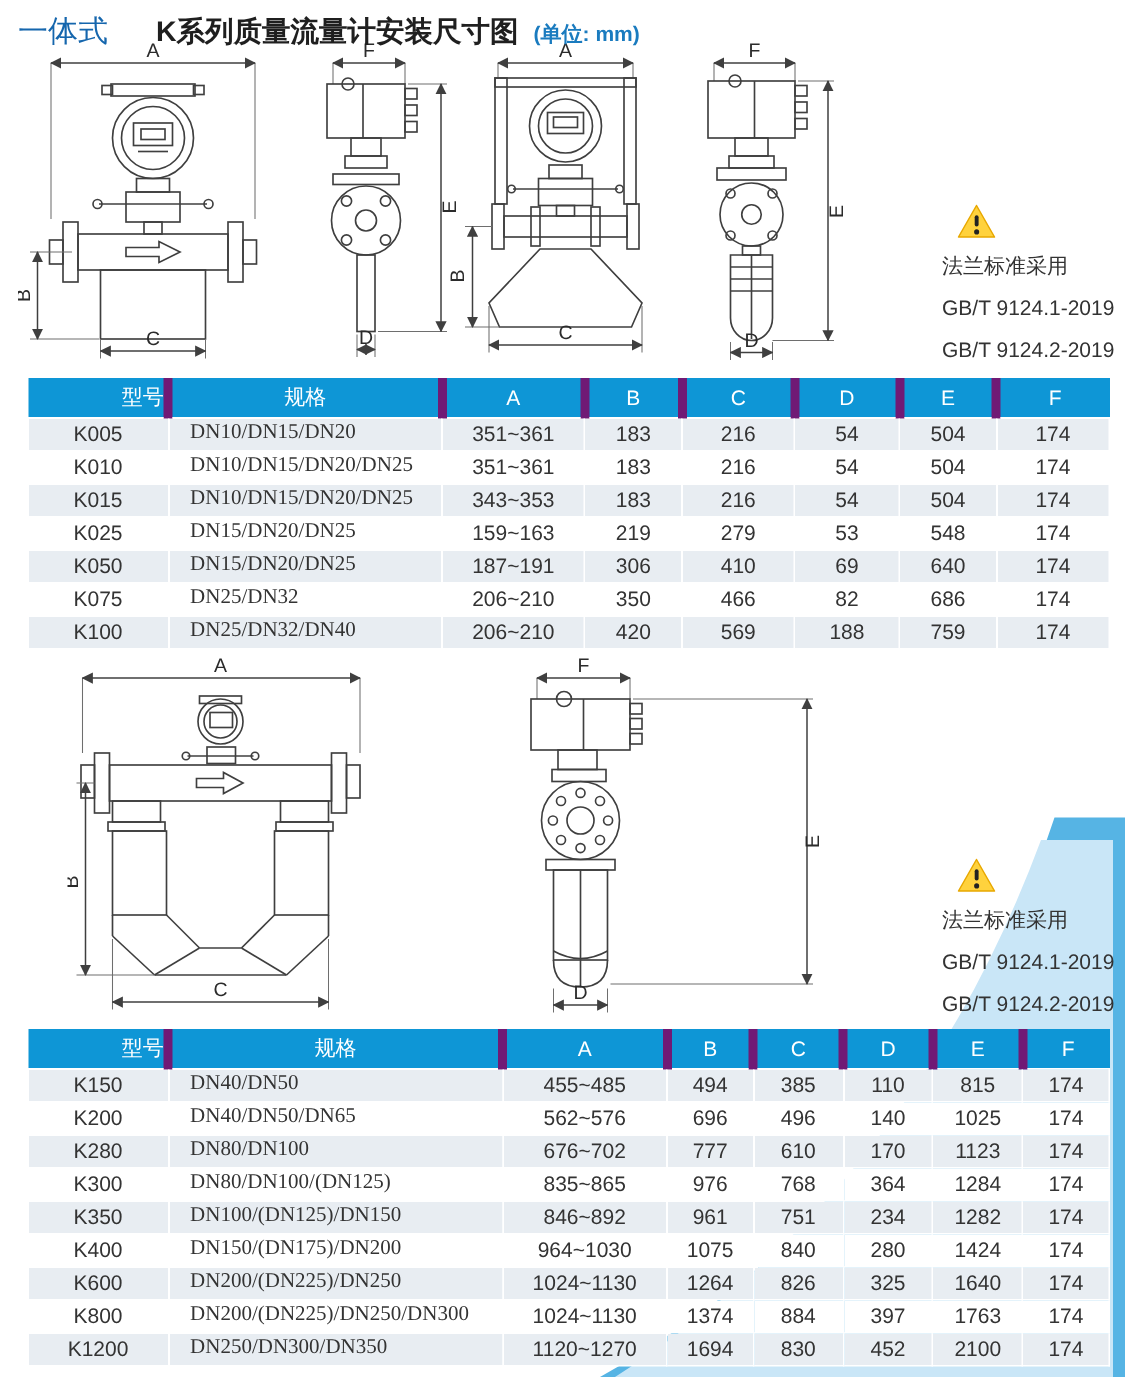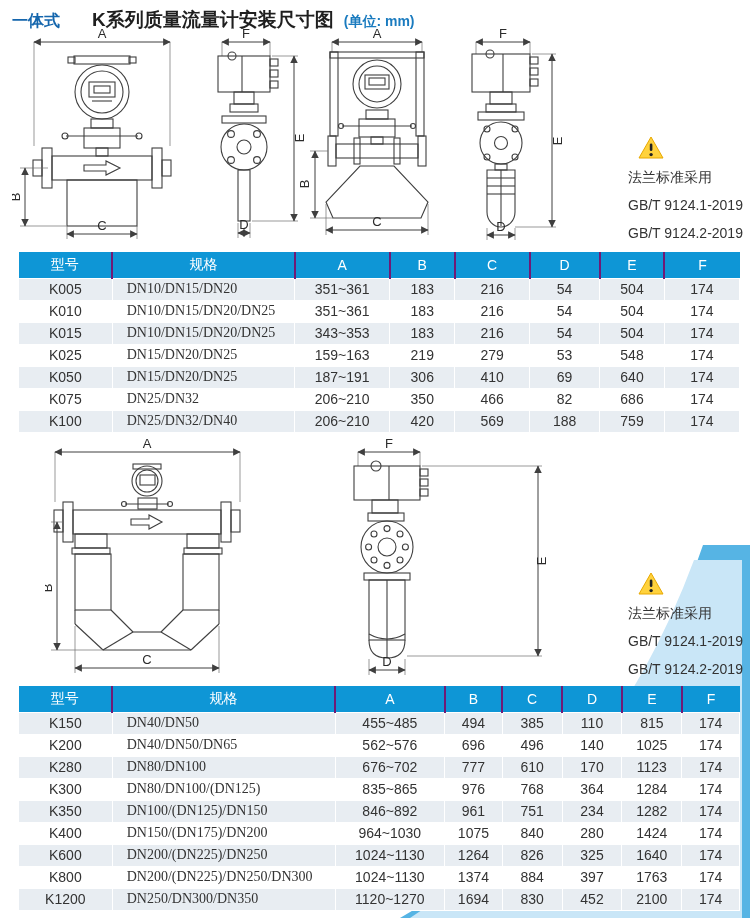--- a/index.html
+++ b/index.html
@@ -4,40 +4,40 @@
 <style>
   * { margin:0; padding:0; box-sizing:border-box; }
   body { font-family: "Liberation Sans", "DejaVu Sans", sans-serif; background:#fff; }
   .page { position:relative; width:750px; height:918px; background:#fff; overflow:hidden; }
 
   
   .swoosh { position:absolute; left:0; top:0; z-index:0; }
 
   
   .title-row { position:absolute; left:12px; top:7px; z-index:2; display:flex; align-items:baseline; white-space:nowrap; }
-  .title-brand { font-size:16px; font-weight:bold; color:#1566ad; }
+  .title-brand { font-size:20px; font-weight:normal; color:#1566ad; }
   .title-text  { font-size:19px; font-weight:bold; color:#1f1f1f;margin-left:32px; }
   .title-unit  { font-size:14px; font-weight:bold; color:#1a7bbf; margin-left:10px; }
 
   
   .diag { position:absolute; z-index:1; }
   .p   { stroke:#3f3f3f; stroke-width:1.1; fill:none; }
   .dim { stroke:#3f3f3f; stroke-width:1; fill:none; }
   .ext { stroke:#6e6e6e; stroke-width:0.7; fill:none; }
   .dl  { font-size:13px; fill:#2b2b2b; }
 
   
   .note { position:absolute; z-index:1; width:125px; }
   .note .warn-icon { display:block; margin-left:10px; margin-bottom:4px; }
   .note .note-line { font-size:14px; color:#333; line-height:28px; white-space:nowrap; }
 
   
   table { position:absolute; left:18px; width:722px; border-collapse:collapse; table-layout:fixed; z-index:2; font-size:14px; }
-  th { background:#0e96d6; color:#fff; font-weight:normal; height:26px; border-left:2px solid #701a75; text-align:center; }
-  th:first-child { border-left:none; }
+  th { background:#0e96d6; color:#fff; font-weight:normal; height:26px; border-left:6px solid #701a75; text-align:center; }
+  th:first-child { border-left:none;text-align:right; }
   td { height:22px; text-align:center; color:#333; border:1px solid #fff; padding:0 2px; overflow:hidden; white-space:nowrap; }
   tbody tr:nth-child(odd) td  { background:#e8edf2; }
   tbody tr:nth-child(even) td { background:#ffffff; }
   td.c-spec { text-align:left; padding-left:14px;font-family:Liberation Serif, serif; }
   #table1 { top:252px; }
   #table2 { top:686px; }
 </style>
 </head>
 <body>
 

